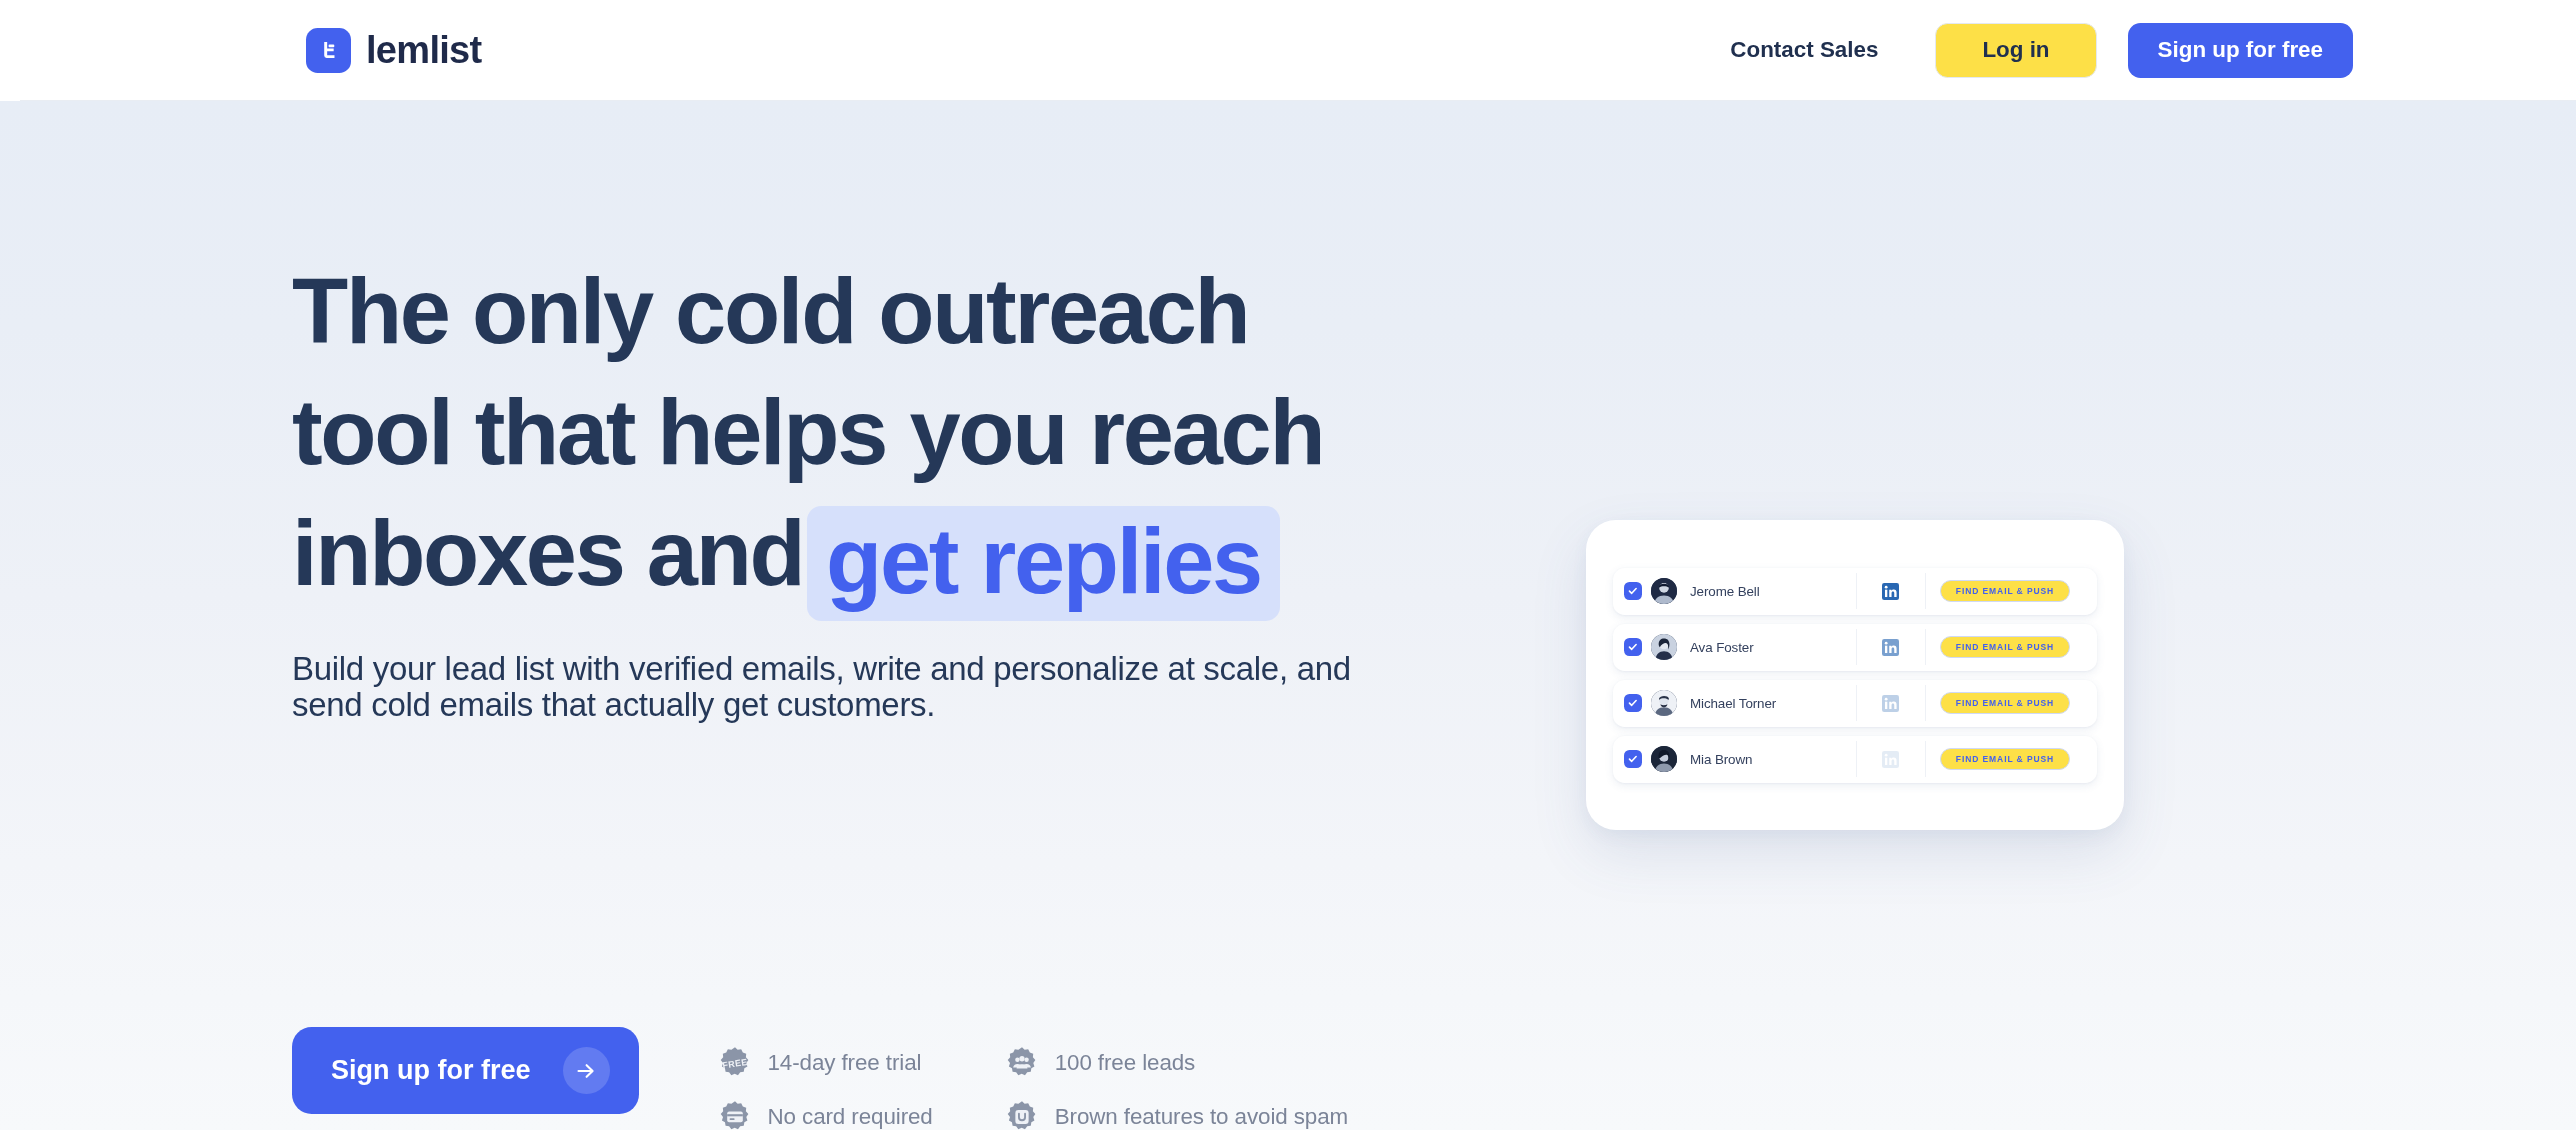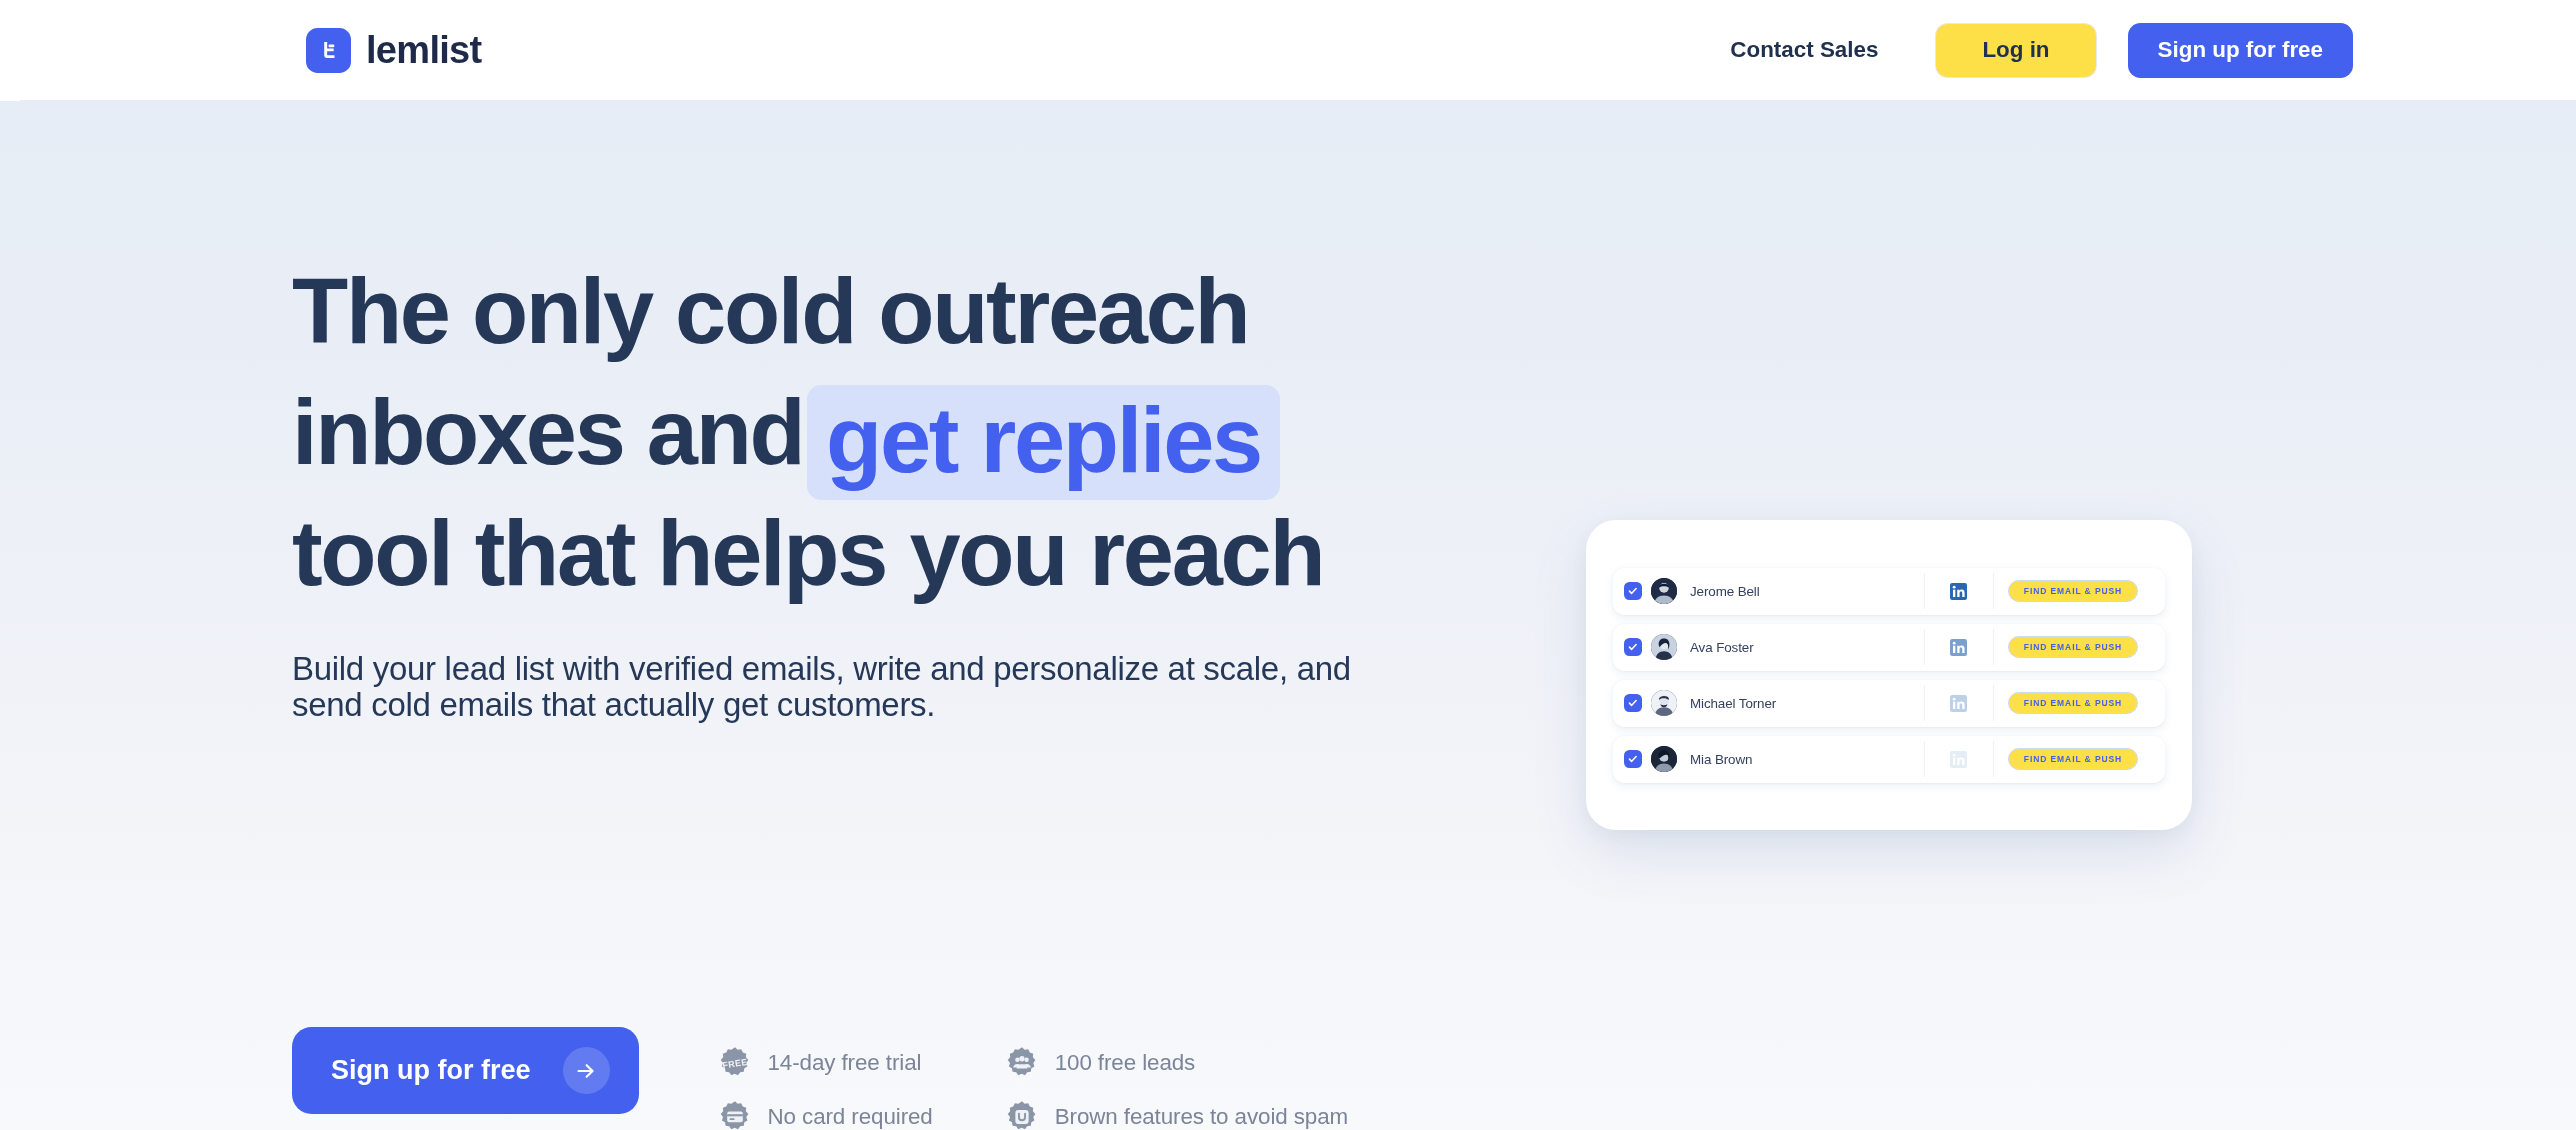--- a/index.html
+++ b/index.html
@@ -266,21 +266,21 @@
     font-weight: 500;
     color: #7b8498;
     letter-spacing: -0.1px;
   }
 
   
   .lead-card {
     position: absolute;
     left: 1586px;
     top: 419px;
-    width: 606px;
+    width: 538px;
     height: 310px;
     background: #ffffff;
     border-radius: 30px;
     box-shadow: 0 23px 55px rgba(70,95,145,0.13),
                 0 5.4px 16px rgba(70,95,145,0.06);
     padding: 32px 27px;
     display: flex;
     flex-direction: column;
     justify-content: center;
     gap: 9px;
@@ -397,22 +397,22 @@
     </div>
 
   </nav>
 
   <section class="hero">
 
     <div class="hero-copy">
 
       <h1 class="headline">
         <span class="hl-line">The only cold outreach</span>
+        <span class="hl-line">tool that helps you reach</span>
         <span class="hl-line"><span>inboxes and</span><span class="highlight">get replies</span></span>
-        <span class="hl-line">tool that helps you reach</span>
       </h1>
 
       <p class="subhead">Build your lead list with verified emails, write and personalize at scale, and send cold emails that actually get customers.</p>
 
     </div>
 
     <div class="cta-row">
 
       <button class="btn-signup-hero">
         <span>Sign up for free</span>

